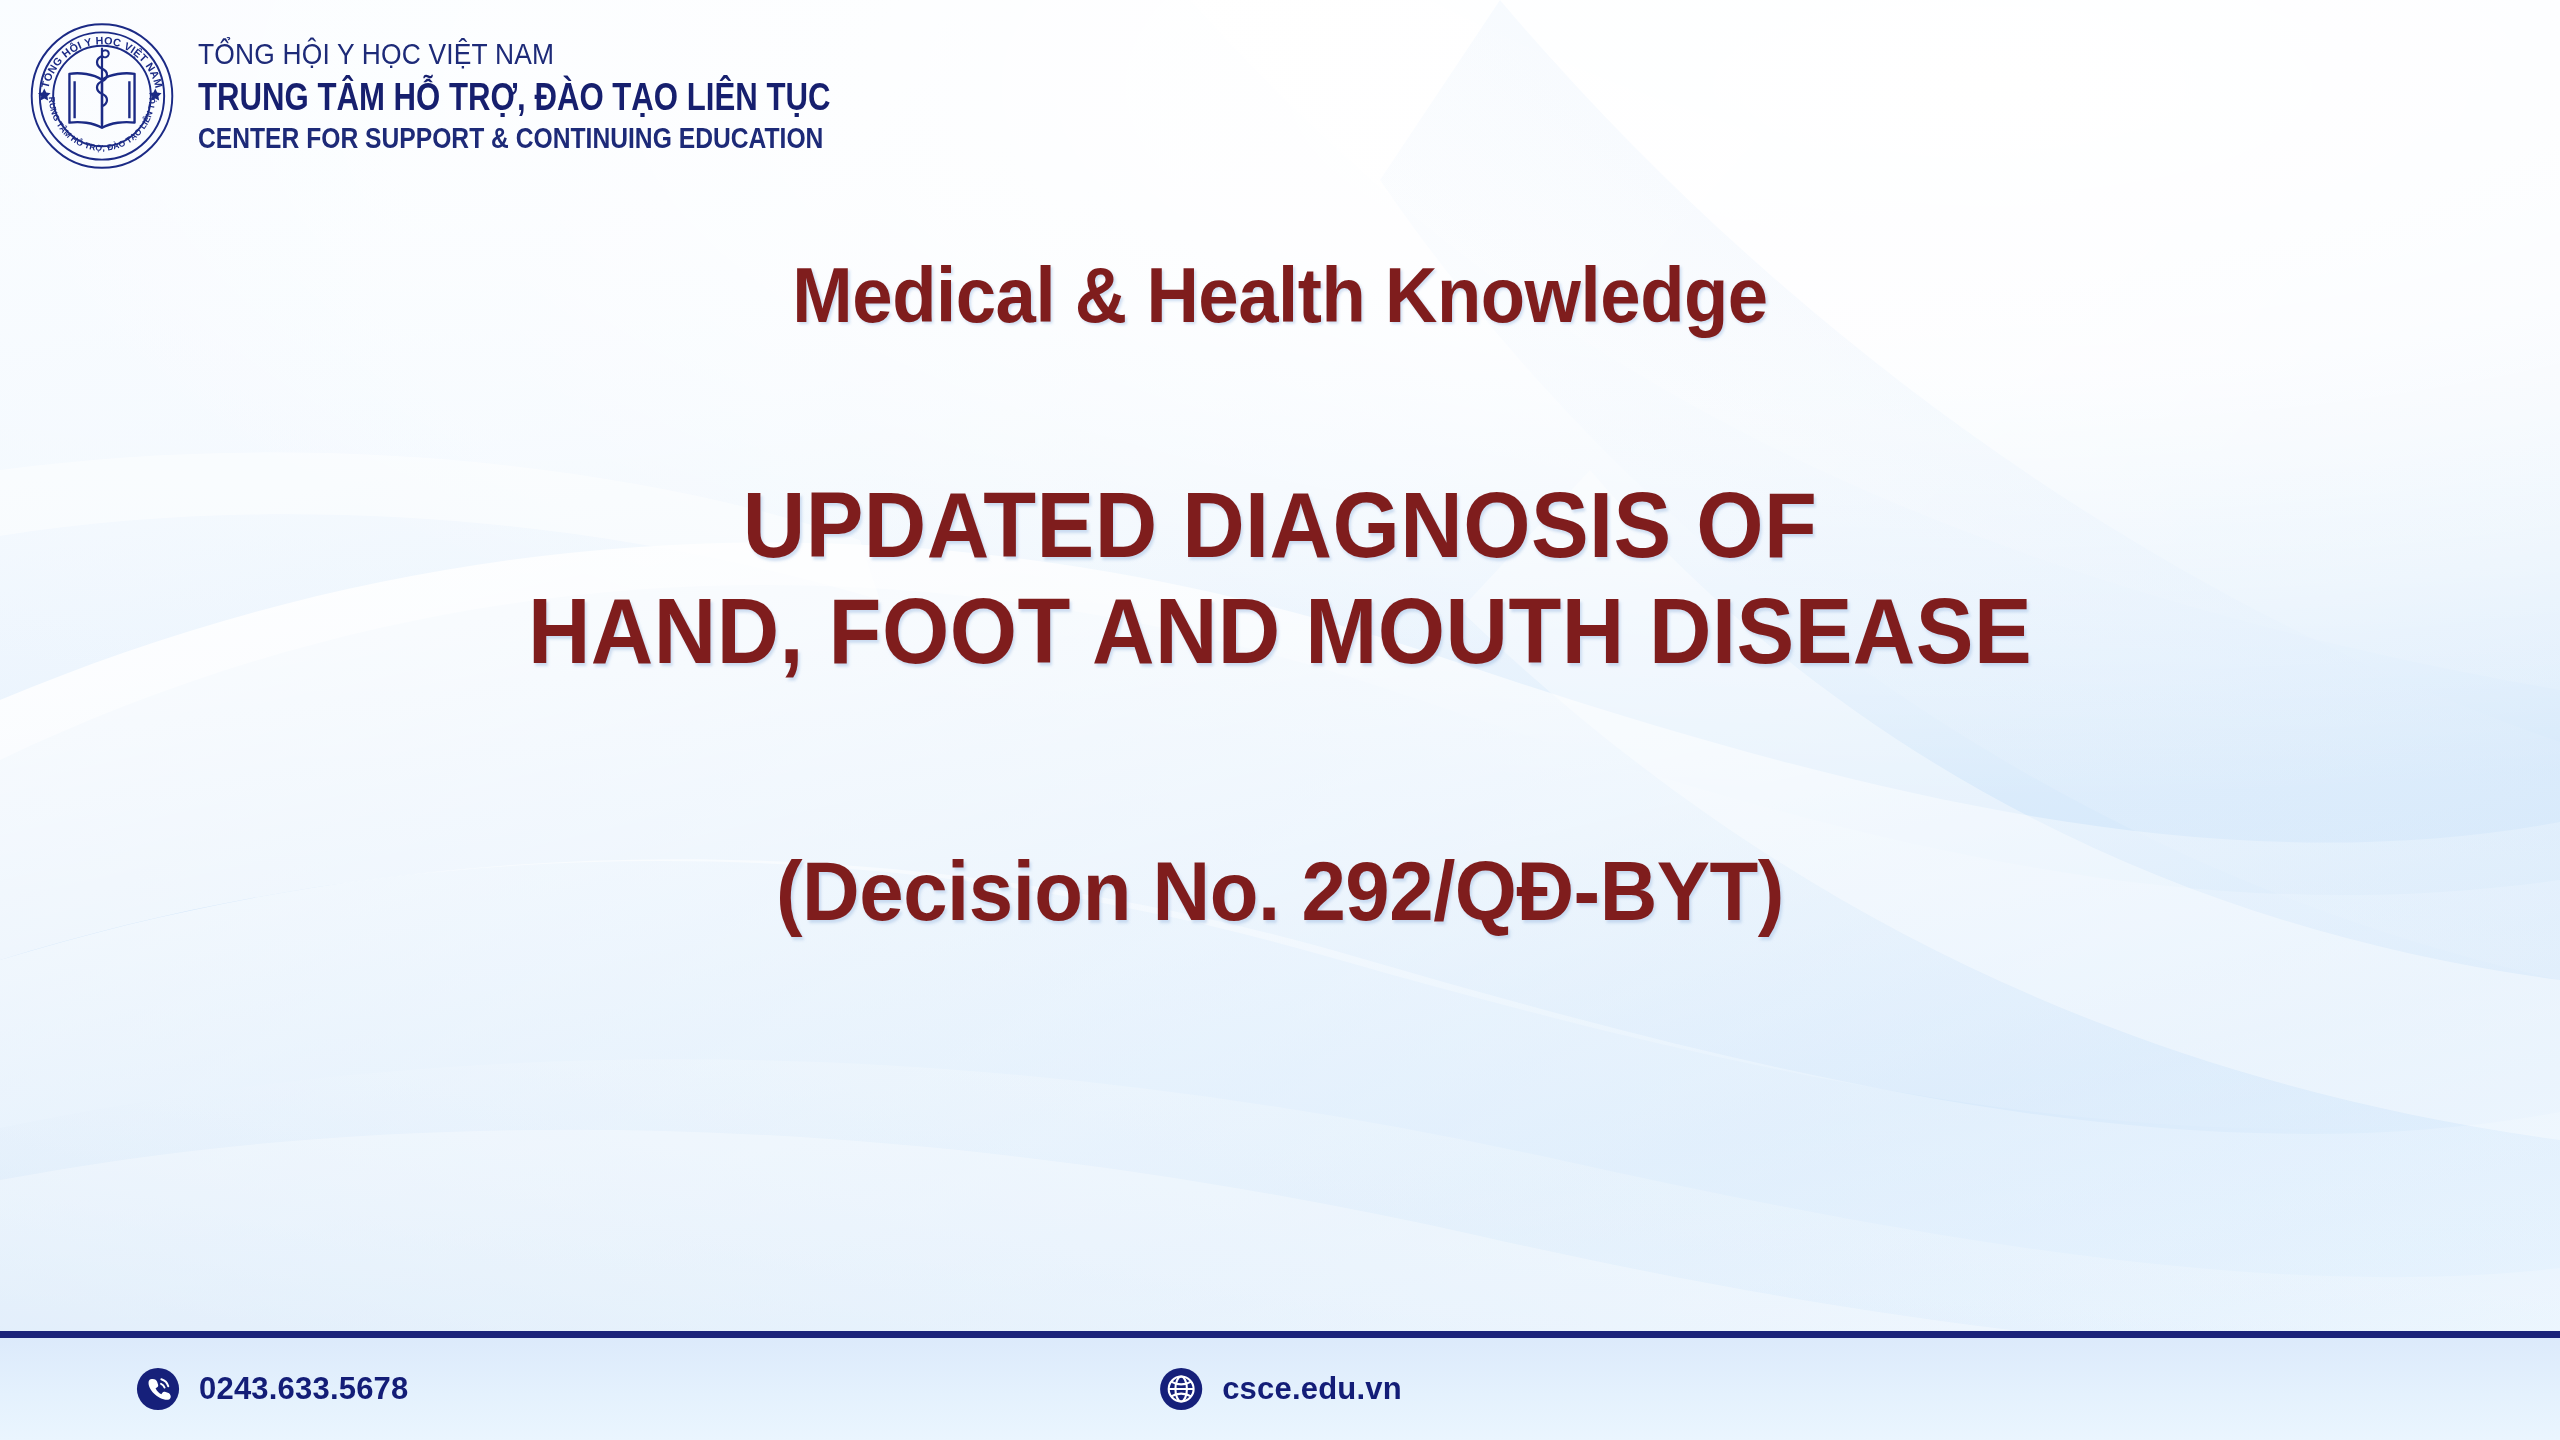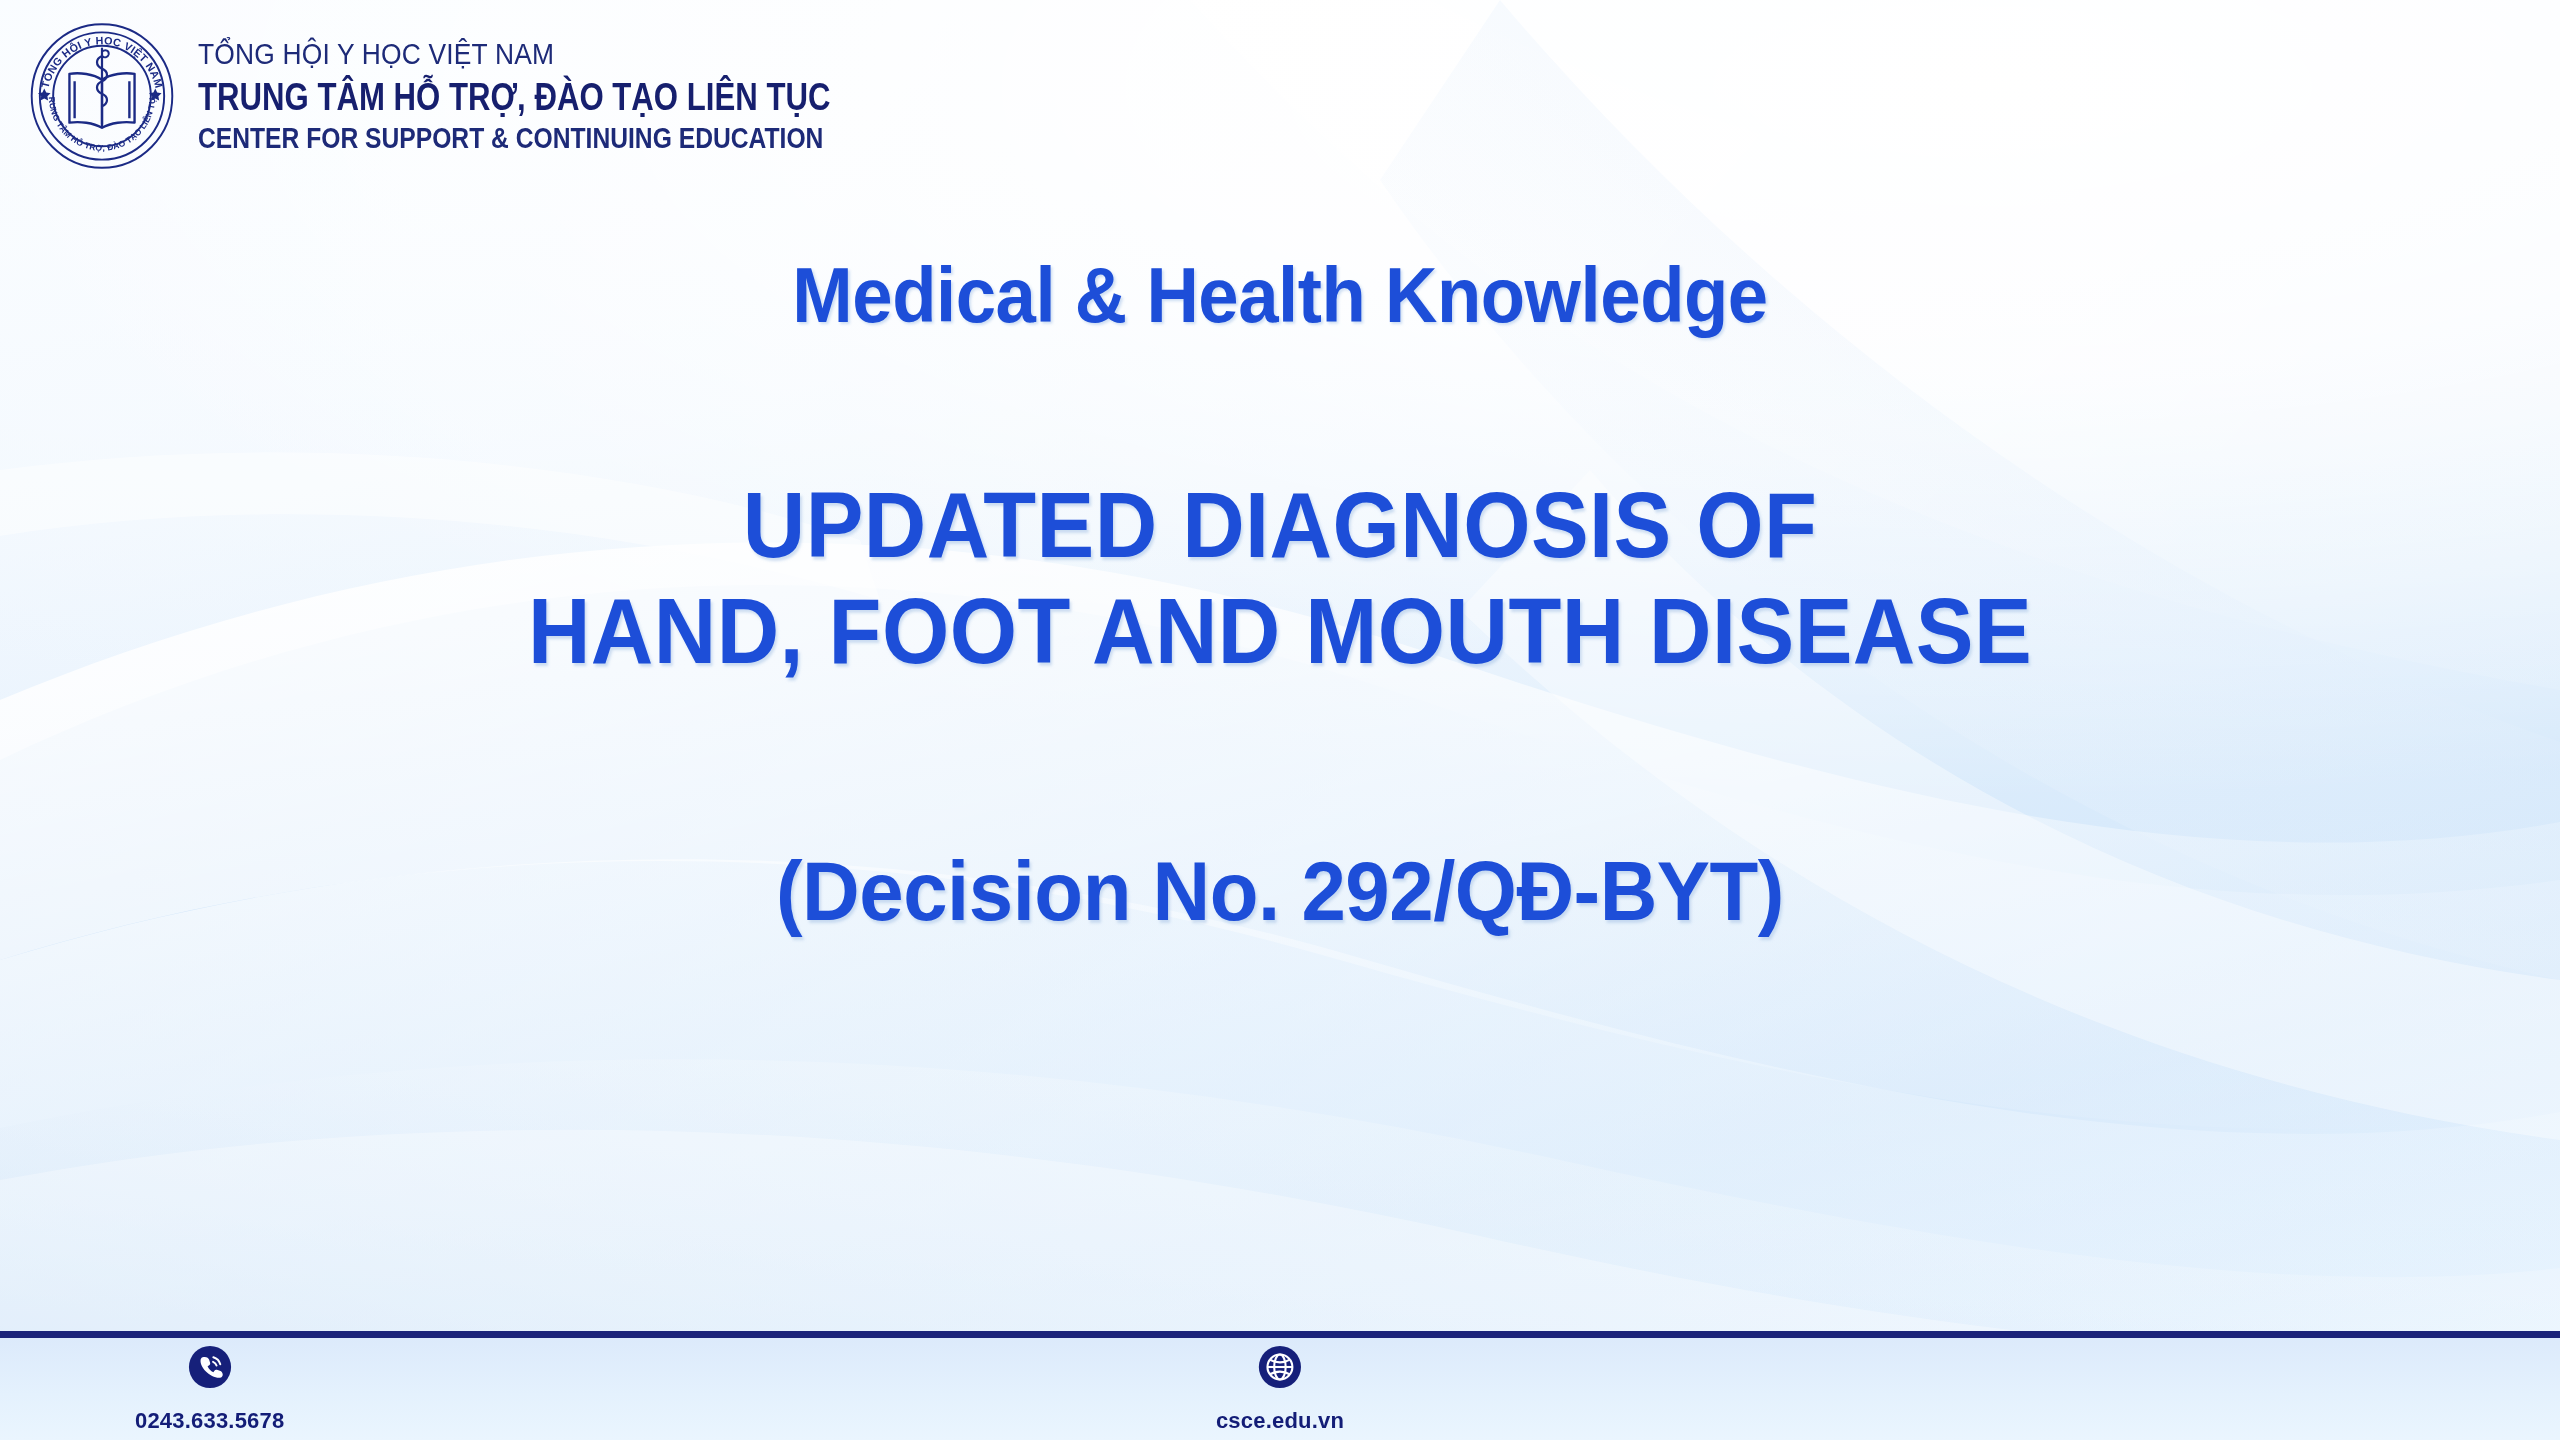--- a/index.html
+++ b/index.html
@@ -76,21 +76,21 @@
   }
 
   
   .content {
     position: absolute;
     left: 0;
     right: 0;
     top: 250px;
     z-index: 5;
     text-align: center;
-    color: #1d4ed8;
+    color: #7f1d1d;
   }
   .kicker {
     font-size: 78px;
     font-weight: 700;
     letter-spacing: -0.5px;
     transform: scaleX(0.93);
     margin: 0 0 132px 0;
     text-shadow: 2px 2px 3px rgba(180,205,235,0.65);
   }
   .maintitle {
@@ -131,24 +131,23 @@
     background: linear-gradient(180deg, #dceafb 0%, #e4f1fd 55%, #eaf5fe 100%);
     z-index: 6;
     display: flex;
     align-items: center;
   }
   .foot-item {
     display: flex;
     align-items: center;
     gap: 18px;
     color: #131d77;
-    font-size: 22px;
+    font-size: 31px;
     font-weight: 700;
     letter-spacing: 0.2px;
-    flex-direction: column;
   }
   .foot-phone  { position: absolute; left: 135px; }
   .foot-web    { position: absolute; left: 50%; transform: translateX(-50%); }
   .foot-mail   { position: absolute; right: 110px; }
   .foot-icon { width: 46px; height: 46px; display: block; flex: none; }
 </style>
 </head>
 <body>
 
 <div id="slide">

